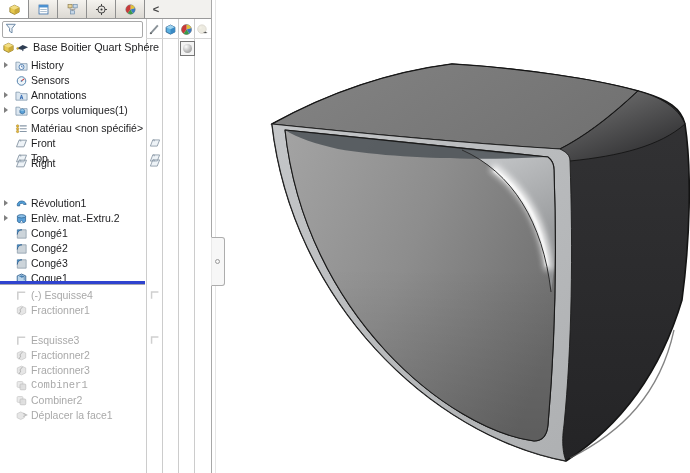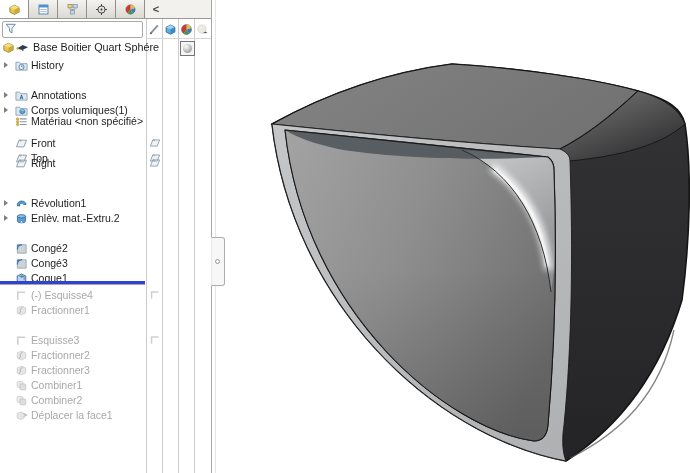--- a/index.html
+++ b/index.html
@@ -346,35 +346,41 @@
           <i></i>
         </span>
       </div>
       <div class="row" style="top: 19px;">
         <span class="arrow"></span>
         <svg class="ticon i1" viewBox="0 0 14 14">
           <use href="#i-folderhist"></use>
         </svg>
         <span class="lbl">History</span>
       </div>
+      <div class="row" style="top: 34px;">
+        <svg class="ticon i1" viewBox="0 0 14 14">
+          <use href="#i-sensors"></use>
+        </svg>
+        <span class="lbl">Sensors</span>
+      </div>
       <div class="row" style="top: 49px;">
         <span class="arrow"></span>
         <svg class="ticon i1" viewBox="0 0 14 14">
           <use href="#i-folderannot"></use>
         </svg>
         <span class="lbl">Annotations</span>
       </div>
       <div class="row" style="top: 64px;">
         <span class="arrow"></span>
         <svg class="ticon i1" viewBox="0 0 14 14">
           <use href="#i-folderbodies"></use>
         </svg>
         <span class="lbl">Corps volumiques(1)</span>
       </div>
-      <div class="row" style="top: 75px;">
+      <div class="row" style="top: 82px;">
         <svg class="ticon i1" viewBox="0 0 14 14">
           <use href="#i-material"></use>
         </svg>
         <span class="lbl">Matériau &lt;non spécifié&gt;</span>
       </div>
       <div class="row" style="top: 97px;">
         <svg class="ticon i1" viewBox="0 0 14 14">
           <use href="#i-plane"></use>
         </svg>
         <span class="lbl">Front</span>
@@ -407,20 +413,26 @@
         </svg>
         <span class="lbl">Révolution1</span>
       </div>
       <div class="row" style="top: 172px;">
         <span class="arrow"></span>
         <svg class="ticon i1" viewBox="0 0 14 14">
           <use href="#i-cutextrude"></use>
         </svg>
         <span class="lbl">Enlèv. mat.-Extru.2</span>
       </div>
+      <div class="row" style="top: 187px;">
+        <svg class="ticon i1" viewBox="0 0 14 14">
+          <use href="#i-fillet"></use>
+        </svg>
+        <span class="lbl">Congé1</span>
+      </div>
       <div class="row" style="top: 202px;">
         <svg class="ticon i1" viewBox="0 0 14 14">
           <use href="#i-fillet"></use>
         </svg>
         <span class="lbl">Congé2</span>
       </div>
       <div class="row" style="top: 217px;">
         <svg class="ticon i1" viewBox="0 0 14 14">
           <use href="#i-fillet"></use>
         </svg>
@@ -461,21 +473,21 @@
           <use href="#i-split"></use>
         </svg>
         <span class="lbl">Fractionner2</span>
       </div>
       <div class="row grayed" style="top: 324px;">
         <svg class="ticon i1" viewBox="0 0 14 14">
           <use href="#i-split"></use>
         </svg>
         <span class="lbl">Fractionner3</span>
       </div>
-      <div class="row grayed" style="top: 339px;">
+      <div class="row grayed" style="top: 339px; font-family: Liberation Mono, monospace;">
         <svg class="ticon i1" viewBox="0 0 14 14">
           <use href="#i-combine"></use>
         </svg>
         <span class="lbl">Combiner1</span>
       </div>
       <div class="row grayed" style="top: 354px;">
         <svg class="ticon i1" viewBox="0 0 14 14">
           <use href="#i-combine"></use>
         </svg>
         <span class="lbl">Combiner2</span>

